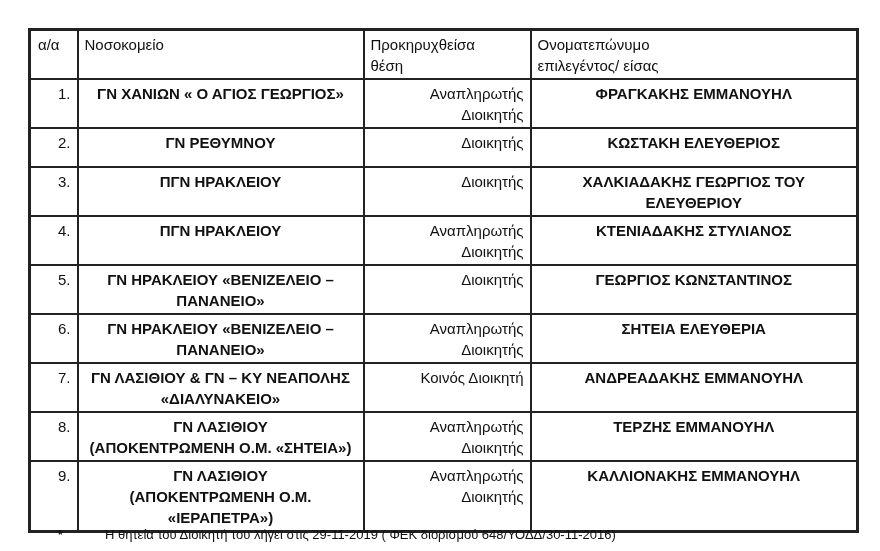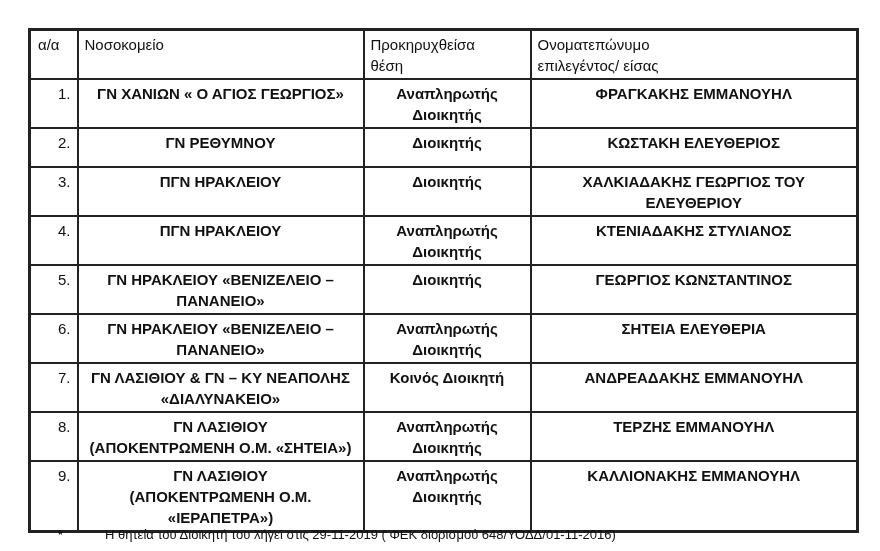--- a/index.html
+++ b/index.html
@@ -48,22 +48,22 @@
   .appointments td.col-num {
     text-align: right;
     padding-right: 6px;
     font-weight: normal;
   }
   .appointments td.col-hospital {
     text-align: center;
     font-weight: bold;
   }
   .appointments td.col-position {
-    text-align: center;
-    font-weight: bold;
+    text-align: right;
+    font-weight: normal;
   }
   .appointments td.col-name {
     text-align: center;
     font-weight: bold;
     margin-top: 39px;
   }
   .footnote {
     position: absolute;
     left: 58px;
     top: 526px;
@@ -168,16 +168,16 @@
         <td class="col-position">Αναπληρωτής
 Διοικητής</td>
         <td class="col-name">ΚΑΛΛΙΟΝΑΚΗΣ ΕΜΜΑΝΟΥΗΛ</td>
       </tr>
 
     </tbody>
   </table>
 
   <div class="footnote">
     <span class="fn-marker">*</span>
-    <span class="fn-text">Η θητεία του Διοικητή του λήγει στις 29-11-2019 ( ΦΕΚ διορισμού 648/ΥΟΔΔ/01-11-2016)</span>
+    <span class="fn-text">Η θητεία του Διοικητή του λήγει στις 29-11-2019 ( ΦΕΚ διορισμού 648/ΥΟΔΔ/30-11-2016)</span>
   </div>
 
 </div>
 
 </body></html>

